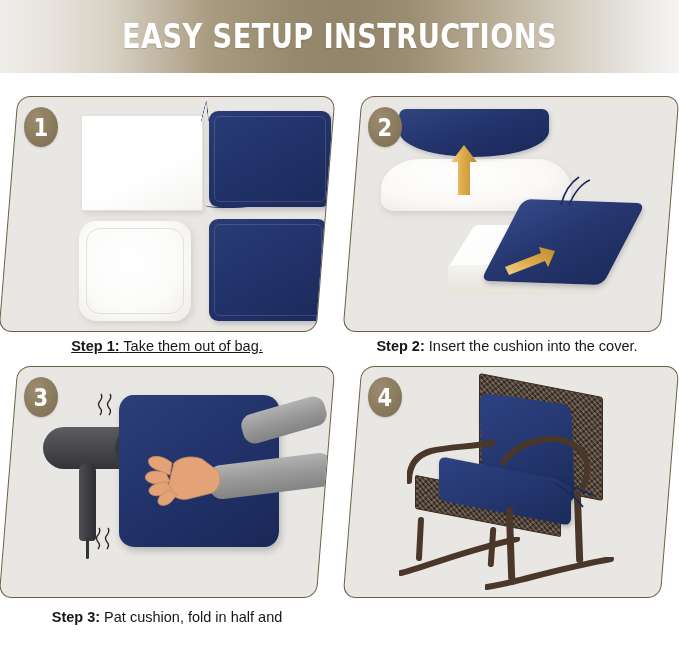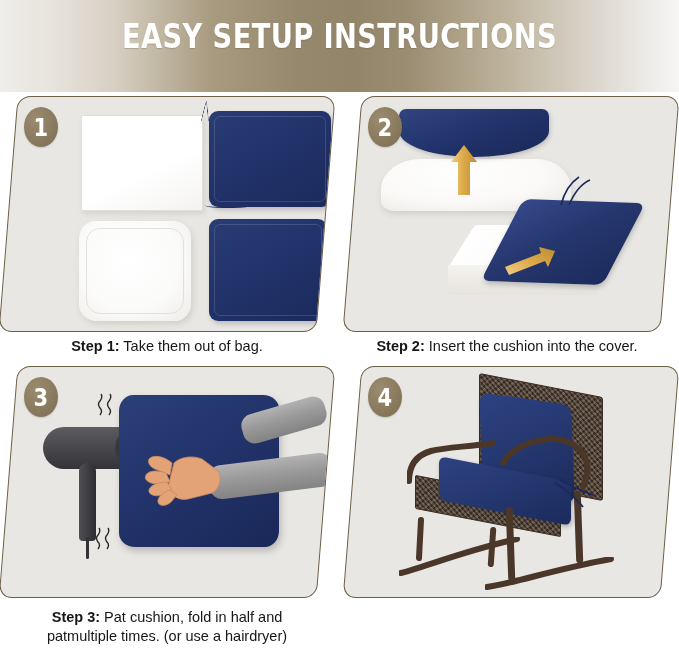--- a/index.html
+++ b/index.html
@@ -6,21 +6,21 @@
   html, body {
     width: 679px; height: 652px;
     background: #ffffff;
     font-family: "Liberation Sans", sans-serif;
     overflow: hidden;
   }
   #root { position: relative; width: 679px; height: 652px; background:#fff; }
 
   
   .header {
-    position: absolute; left: 0; top: 0; width: 679px; height: 92px;
+    position: absolute; left: 0; top: 0; width: 679px; height: 73px;
     background: linear-gradient(to right,
         #efedea 0%, #e7e3dc 8%, #d6cfc2 17%,
         #a99b80 31%, #96886d 44%, #93856a 52%, #9b8d72 60%,
         #bcb19a 74%, #d8d2c7 86%, #eceae7 95%, #f6f5f3 100%);
   }
   .header-title {
     position: absolute; left: 0; top: 0; width: 679px; height: 73px;
     display: flex; align-items: center; justify-content: center;
     color: #ffffff;
     font-family: "Liberation Sans Narrow", "DejaVu Sans Condensed", "Liberation Sans", sans-serif;
@@ -63,21 +63,21 @@
 
   
   .caption {
     position: absolute;
     text-align: center;
     color: #171717;
     font-size: 14.5px;
     line-height: 19px;
   }
   .caption b { font-weight: 700; }
-  #cap1 { left: 8px;   top: 337px; width: 318px; }
+  #cap1 { left: 8px;   top: 337px; width: 318px; text-decoration: underline; }
   #cap2 { left: 340px; top: 337px; width: 334px; }
   #cap3 { left: 4px;   top: 608px; width: 326px; }
   #cap4 { left: 344px; top: 608px; width: 330px; }
   .shape      { position:absolute; }
 
   
   .foam-flat {
     position:absolute; left:72px; top:18px; width:122px; height:96px;
     background: linear-gradient(155deg,#ffffff 0%,#ffffff 58%,#f4f3f1 100%);
     border: 1px solid #e3e0da;
@@ -401,19 +401,18 @@
   <div class="caption" id="cap2">
     <b>Step 2:</b>
     <span>Insert the cushion into the cover.</span>
   </div>
 
   <div class="caption" id="cap3">
     <div>
       <b>Step 3:</b>
       <span>Pat cushion, fold in half and</span>
     </div>
-    <div>patmultiple times.  (or use a hairdryer)</div>
   </div>
 
   <div class="caption" id="cap4">
   </div>
 
 </div>
 
 </body></html>

